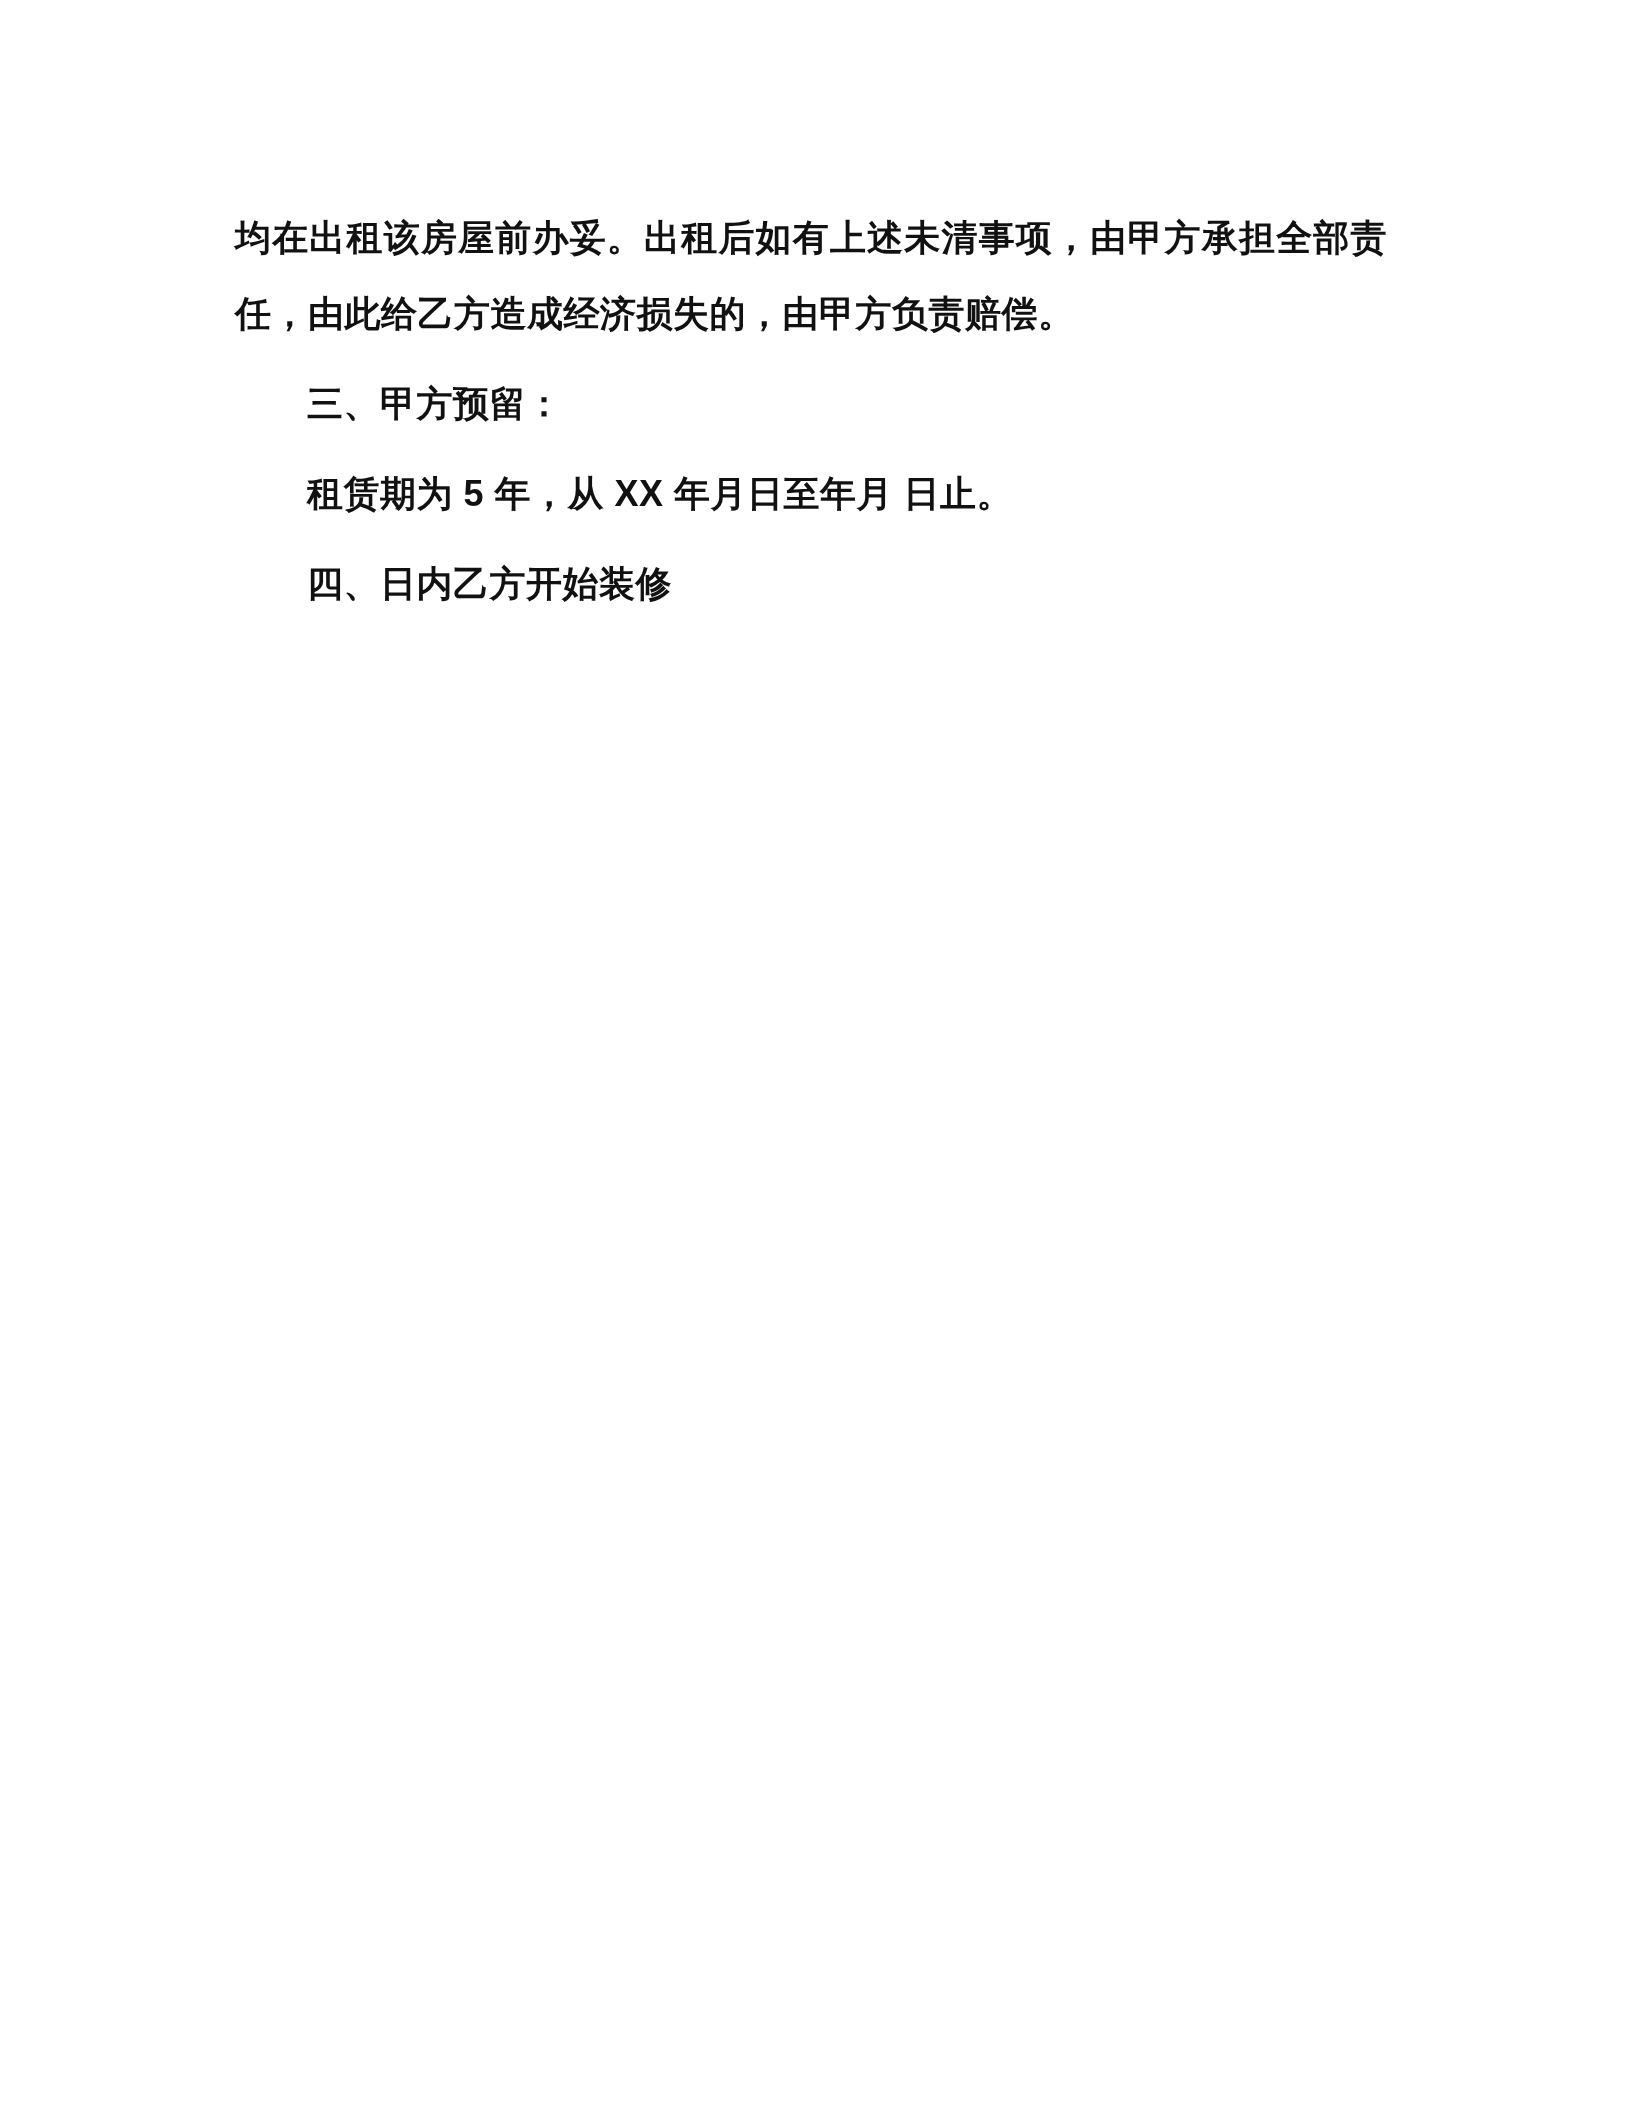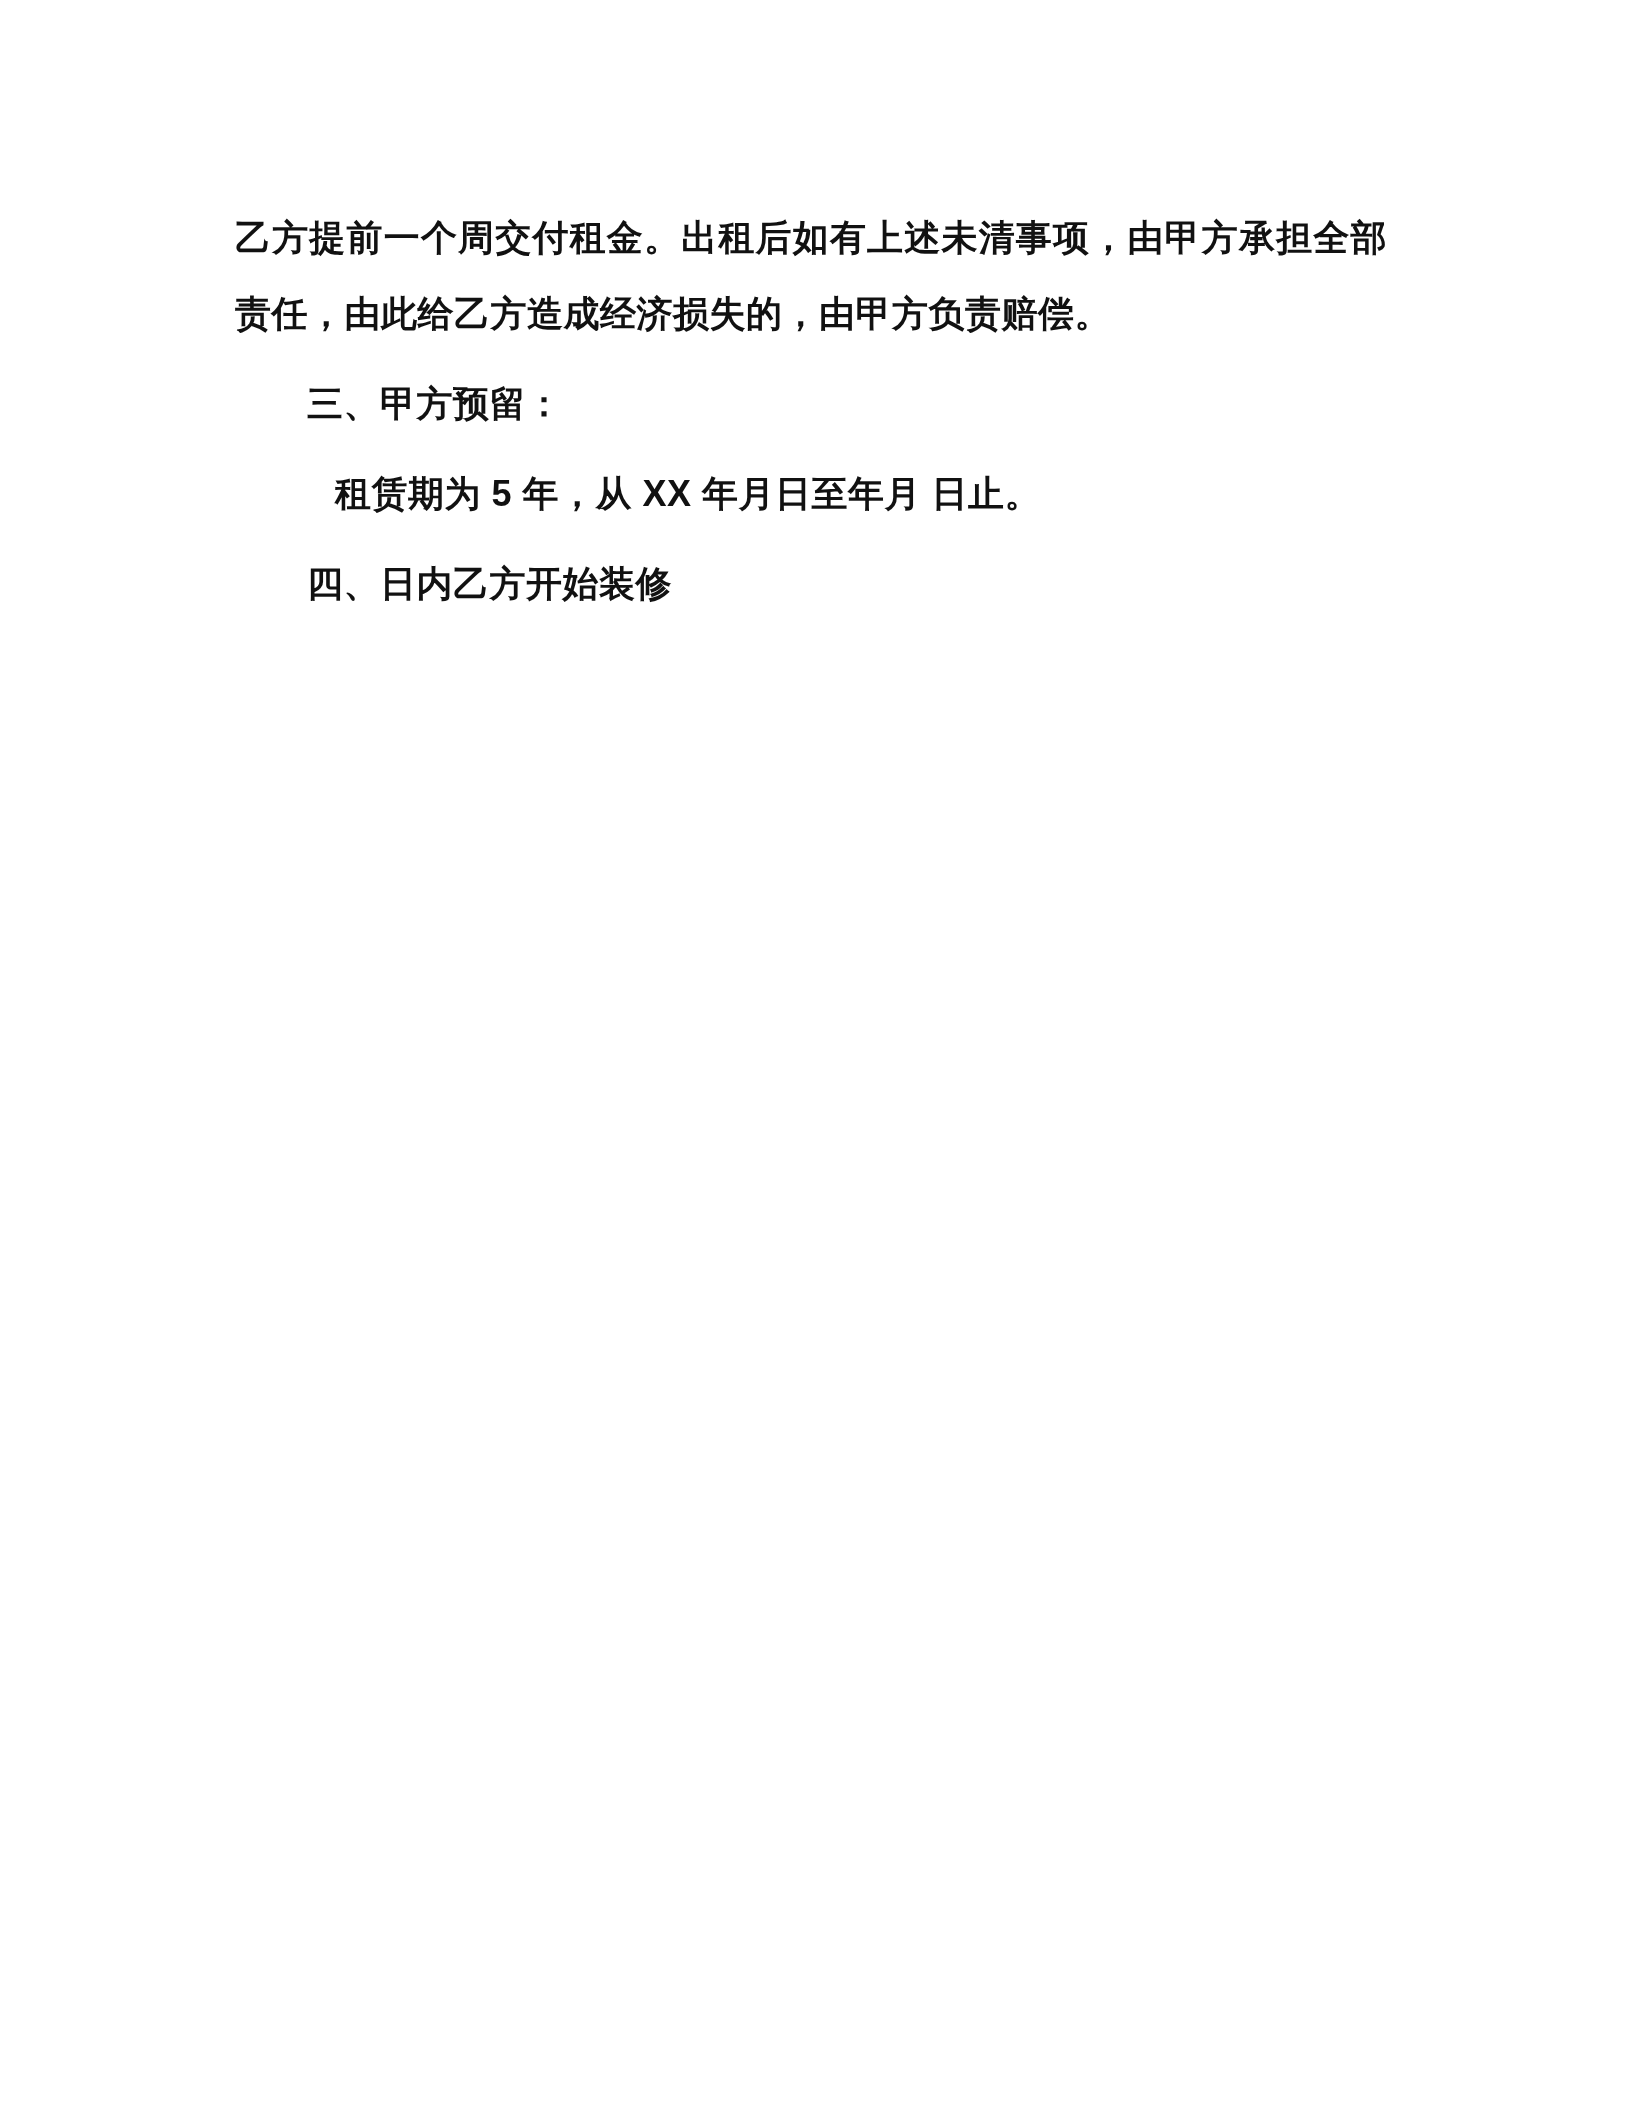--- a/index.html
+++ b/index.html
@@ -22,33 +22,32 @@
     margin: 0 0 14px 0;
     font-size: 36px;
     line-height: 76px;
     font-weight: 700;
     text-align: justify;
     letter-spacing: 0.5px;
     word-break: break-all;
   }
   .doc-body p.indent {
     text-indent: 2em;
-    margin-left: 28px;
   }
   .doc-body p.noindent {
     text-indent: 0;
   }
   .doc-body p.heading {
     text-indent: 2em;
     text-align: left;
   }
 </style>
 </head>
 <body>
 
 <main class="page">
   <div class="doc-body">
-    <p class="noindent">乙方提前一个周交付租金。出租后如有上述未清事项，由甲方承担全部责任，由此给乙方造成经济损失的，由甲方负责赔偿。</p>
+    <p class="noindent">均在出租该房屋前办妥。出租后如有上述未清事项，由甲方承担全部责任，由此给乙方造成经济损失的，由甲方负责赔偿。</p>
     <p class="heading">三、甲方预留：</p>
     <p class="indent">租赁期为 5 年，从 XX 年月日至年月 日止。</p>
     <p class="heading">四、日内乙方开始装修</p>
   </div>
 </main>
 
 </body></html>

